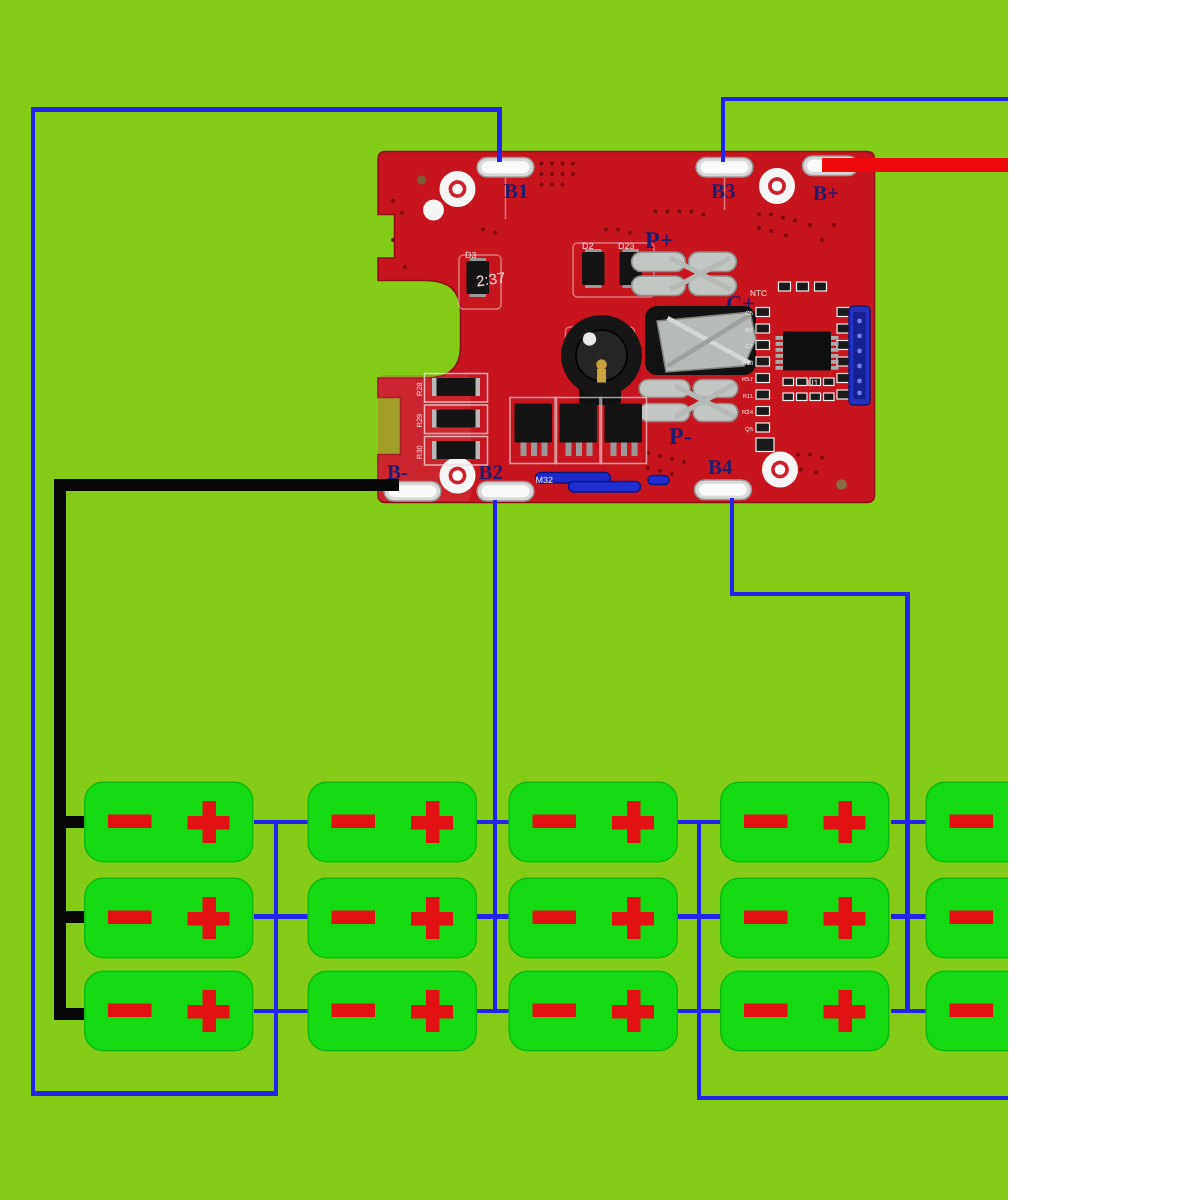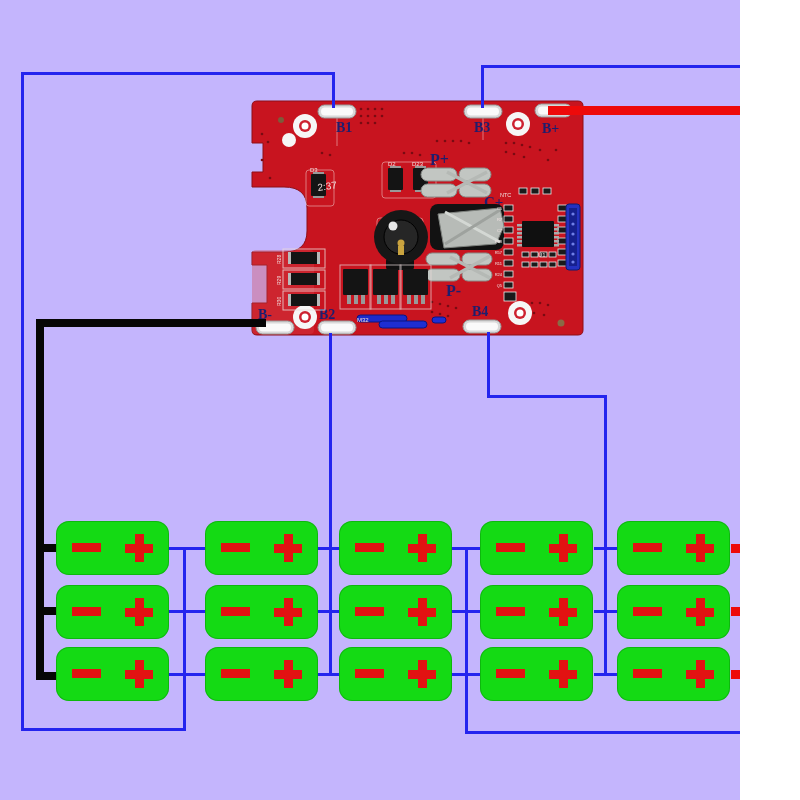--- a/index.html
+++ b/index.html
@@ -1,16 +1,16 @@
 <!DOCTYPE html>
 <html style="--pcb-red: #c8141f; --pcb-red-dark: #8e0e16; --pcb-red-light: #d6454e; --battery-green: #14da14; --symbol-red: #e21212; --wire-blue: #2424ee; --wire-red: #ee0a0a; --wire-black: #060606; --pad-silver: #dcdcdc; --label-navy: #1e1e6e; --silkscreen-white: #f2dcdc; --component-black: #141414; --clip-silver: #c2c6c2; --jumper-blue: #1c2acc;"><head>
 <meta charset="utf-8">
 <style>
   html,body{margin:0;padding:0;background:#ffffff;}
-  #stage{position:relative;width:740px;height:800px;background:#c4b5fd;overflow:hidden;
+  #stage{position:relative;width:672px;height:800px;background:#84cc16;overflow:hidden;
          font-family:"Liberation Sans",sans-serif;}
   svg{position:absolute;left:0;top:0;}
   
   .wire{fill:none;}
   .wire-blue{stroke:var(--wire-blue);stroke-width:3;}
   .wire-red{stroke:var(--wire-red);stroke-width:9;}
   .wire-black{stroke:var(--wire-black);stroke-width:8;}
   
   .lbl{fill:var(--label-navy);font-family:"Liberation Serif",serif;font-weight:700;}
   .silk{fill:var(--silkscreen-white);font-family:"Liberation Sans",sans-serif;}

